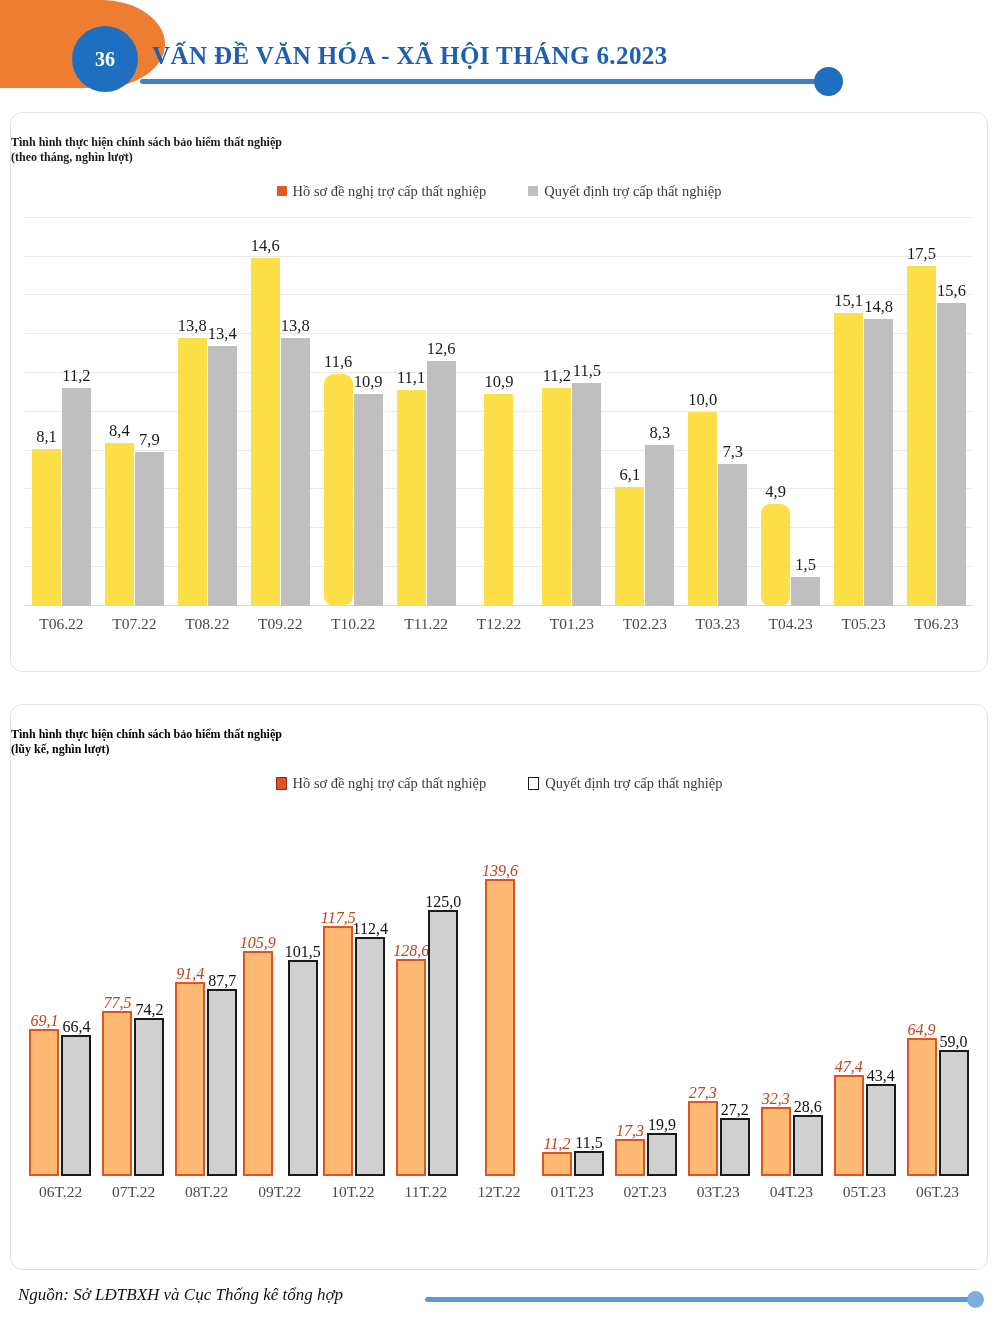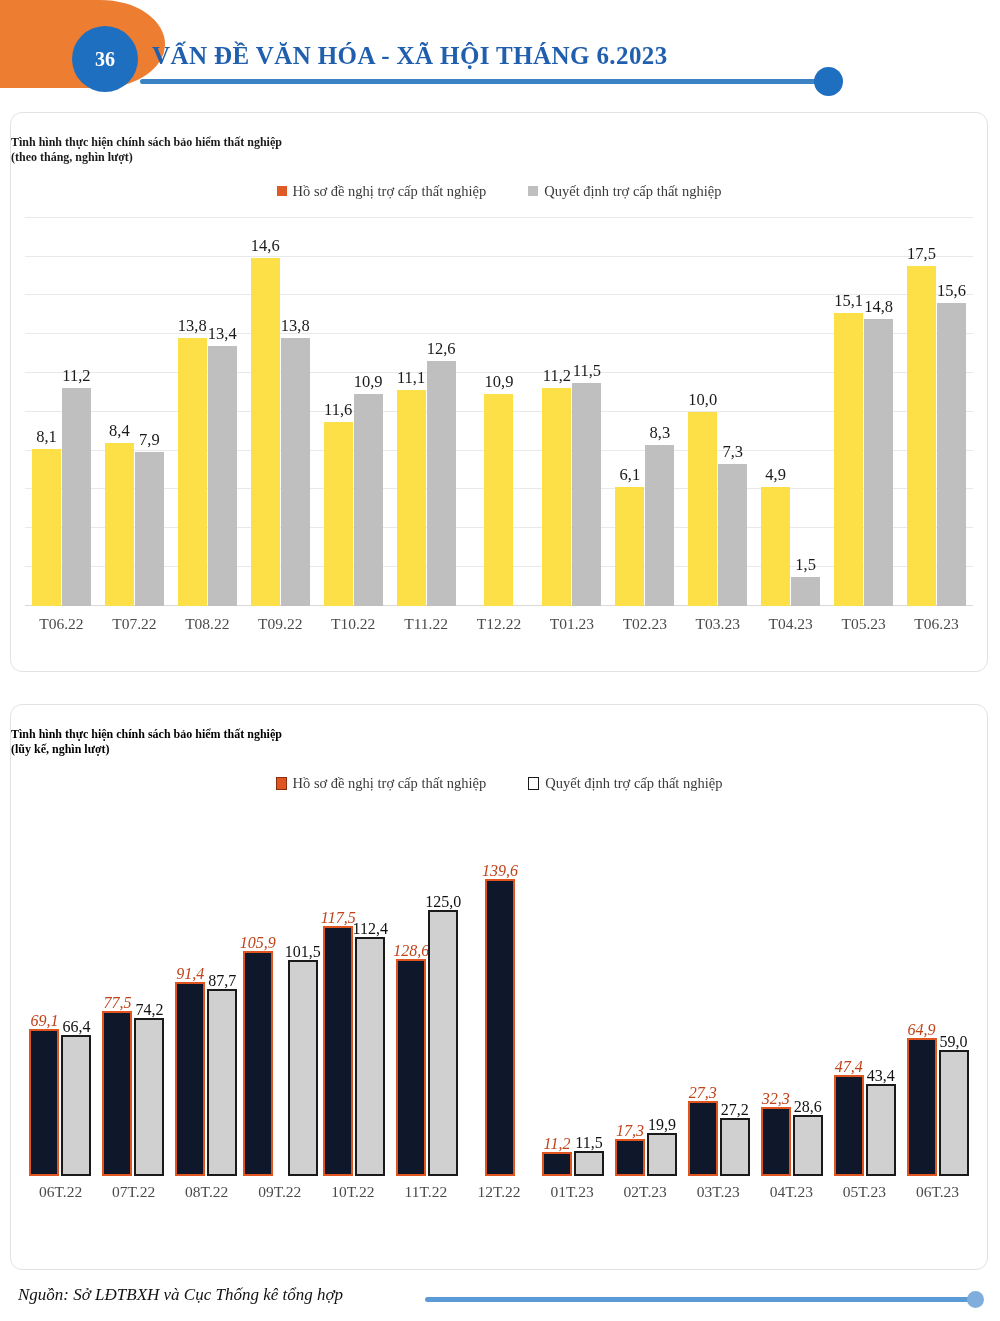--- a/index.html
+++ b/index.html
@@ -179,21 +179,21 @@
   
   #plot-monthly .bar-wrap { gap: 1px; }
   #plot-monthly .bar { width: 29px; }
   #plot-monthly .bar.s1 { background: #fde047; }
   #plot-monthly .bar.s2 { background: #BFBFBF; }
   #plot-monthly .bar-label { bottom: 100%; margin-bottom: 2px; font-size: 16.5px; }
 
   
   #plot-cumulative .bar-wrap { gap: 2px; }
   #plot-cumulative .bar { width: 30px; }
-  #plot-cumulative .bar.s1 { background: #0f172a; border: 2px solid #E0551F; font-style: italic; }
+  #plot-cumulative .bar.s1 { background: #fdba74; border: 2px solid #E0551F; font-style: italic; }
   #plot-cumulative .bar.s2 { background: #D0D0D0; border: 2.5px solid #1A1A1A; }
   #plot-cumulative .bar-label { bottom: 100%; margin-bottom: 1px; font-size: 16px; }
   #plot-cumulative .bar.s1 > .bar-label { color: #C0431A; }
   #plot-cumulative .bar.s2 > .bar-label { color: #111111; }
 
   .x-axis {
     display: flex;
     margin: 0 auto;
   }
   #xaxis-monthly { width: 948px; margin-top: 9px; }
@@ -323,21 +323,21 @@
             <div class="bar s1" style="height: 348px;">
               <div class="bar-label">14,6</div>
             </div>
             <div class="bar s2" style="height: 267.72px;">
               <div class="bar-label">13,8</div>
             </div>
           </div>
         </div>
         <div class="group">
           <div class="bar-wrap">
-            <div class="bar s1" style="height: 184px;">
+            <div class="bar s1" style="height: 232px; border-radius: 10px;">
               <div class="bar-label">11,6</div>
             </div>
             <div class="bar s2" style="height: 211.46px;">
               <div class="bar-label">10,9</div>
             </div>
           </div>
         </div>
         <div class="group">
           <div class="bar-wrap">
             <div class="bar s1" style="height: 215.34px;">
@@ -380,21 +380,21 @@
             <div class="bar s1" style="height: 194px;">
               <div class="bar-label">10,0</div>
             </div>
             <div class="bar s2" style="height: 141.62px;">
               <div class="bar-label">7,3</div>
             </div>
           </div>
         </div>
         <div class="group">
           <div class="bar-wrap">
-            <div class="bar s1" style="height: 119px;">
+            <div class="bar s1" style="height: 102px; border-radius: 9px;">
               <div class="bar-label">4,9</div>
             </div>
             <div class="bar s2" style="height: 29.1px;">
               <div class="bar-label">1,5</div>
             </div>
           </div>
         </div>
         <div class="group">
           <div class="bar-wrap">
             <div class="bar s1" style="height: 292.94px;">

